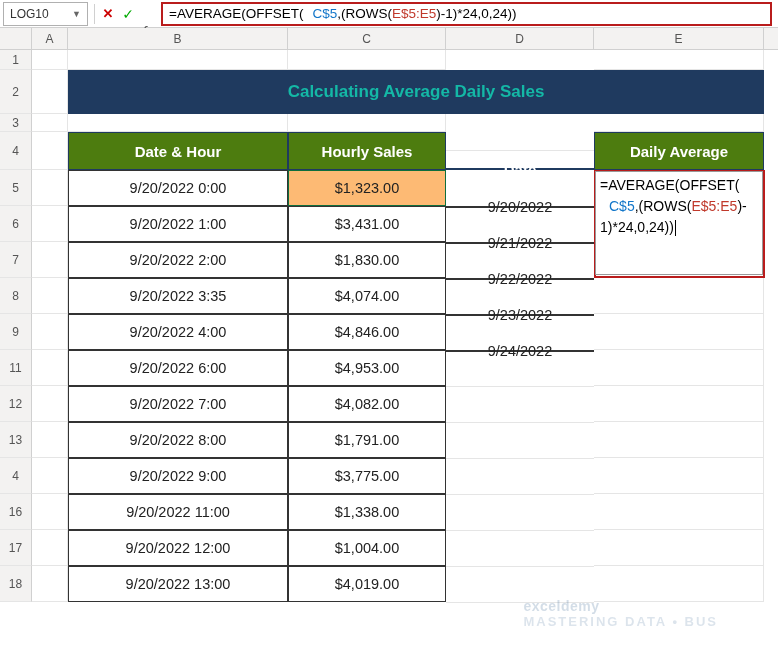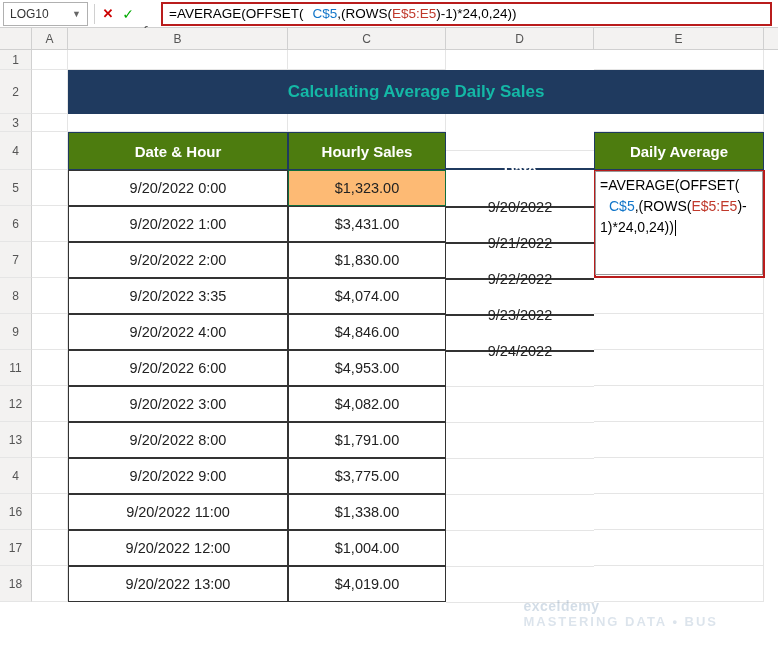--- a/index.html
+++ b/index.html
@@ -186,21 +186,21 @@
       <div class="rh">11</div>
       <div class="cell cA"></div>
       <div class="cell td cB">9/20/2022 6:00</div>
       <div class="cell td cC">$4,953.00</div>
       <div class="cell cD"></div>
       <div class="cell cE"></div>
     </div>
   <div class="row">
       <div class="rh">12</div>
       <div class="cell cA"></div>
-      <div class="cell td cB">9/20/2022 3:00</div>
+      <div class="cell td cB">9/20/2022 7:00</div>
       <div class="cell td cC">$4,082.00</div>
       <div class="cell cD"></div>
       <div class="cell cE"></div>
     </div>
   <div class="row">
       <div class="rh">13</div>
       <div class="cell cA"></div>
       <div class="cell td cB">9/20/2022 8:00</div>
       <div class="cell td cC">$1,791.00</div>
       <div class="cell cD"></div>

